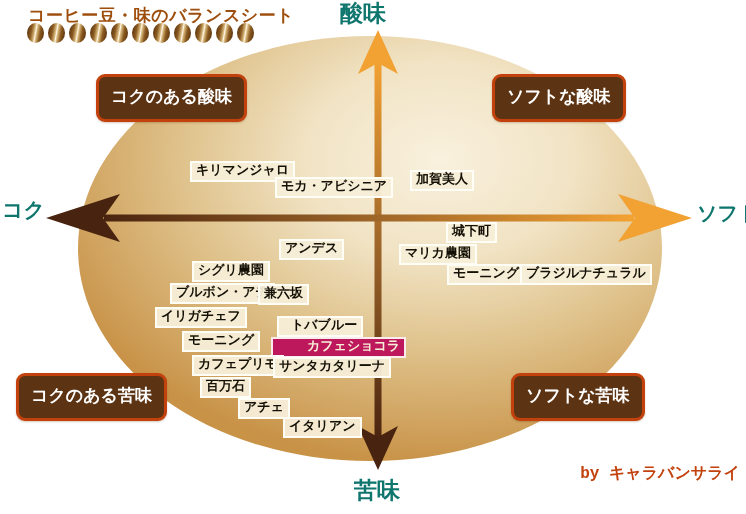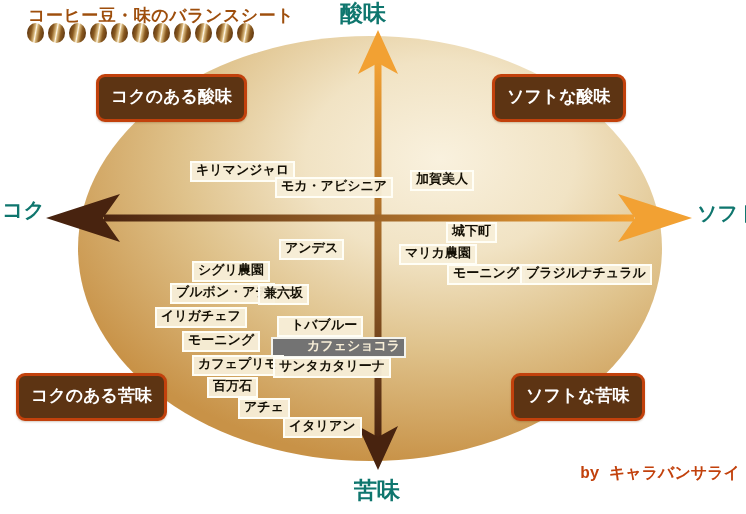--- a/index.html
+++ b/index.html
@@ -33,21 +33,21 @@
   }
   .quad-tl{left:96px;top:74px;}
   .quad-tr{left:492px;top:74px;}
   .quad-bl{left:16px;top:373px;}
   .quad-br{left:511px;top:373px;}
   .labels-layer{position:absolute;left:0;top:0;width:746px;height:514px;pointer-events:none;border-radius:28px;}
   .clabel{
     position:absolute;background:rgba(247,238,216,.95);border:2px solid rgba(255,255,248,.92);
     color:#141005;font-weight:bold;font-size:13px;line-height:1.15;padding:1px 4px;white-space:nowrap;
   }
-  .clabel.dark{background:#737373;color:#f7eed7;padding-left:34px;}
+  .clabel.dark{background:#be185d;color:#f7eed7;padding-left:34px;}
   .credit{
     position:absolute;right:6px;top:463px;font-size:16px;font-weight:bold;color:#c2410c;white-space:nowrap;
   }
 </style>
 </head>
 <body>
 
 <div class="canvas">
 
   <h1 class="title">コーヒー豆・味のバランスシート</h1>
@@ -110,20 +110,20 @@
       <div class="clabel" style="left: 520px; top: 264px;">ブラジルナチュラル</div>
       <div class="clabel" style="left: 192px; top: 261px;">シグリ農園</div>
       <div class="clabel" style="left: 170px; top: 283px;">ブルボン・アチ</div>
       <div class="clabel" style="left: 258px; top: 284px;">兼六坂</div>
       <div class="clabel" style="left: 155px; top: 307px;">イリガチェフ</div>
       <div class="clabel" style="left: 277px; top: 316px; padding-left: 12px;">トバブルー</div>
       <div class="clabel" style="left: 182px; top: 331px;">モーニング</div>
       <div class="clabel dark" style="left: 271px; top: 337px;">カフェショコラ</div>
       <div class="clabel" style="left: 192px; top: 355px;">カフェプリモ</div>
       <div class="clabel" style="left: 273px; top: 357px;">サンタカタリーナ</div>
-      <div class="clabel" style="left: 207px; top: 377px;">百万石</div>
+      <div class="clabel" style="left: 200px; top: 377px;">百万石</div>
       <div class="clabel" style="left: 238px; top: 398px;">アチェ</div>
       <div class="clabel" style="left: 283px; top: 417px;">イタリアン</div>
     </div>
 
   <div class="credit">by キャラバンサライ</div>
 
 </div>
 
 </body></html>

